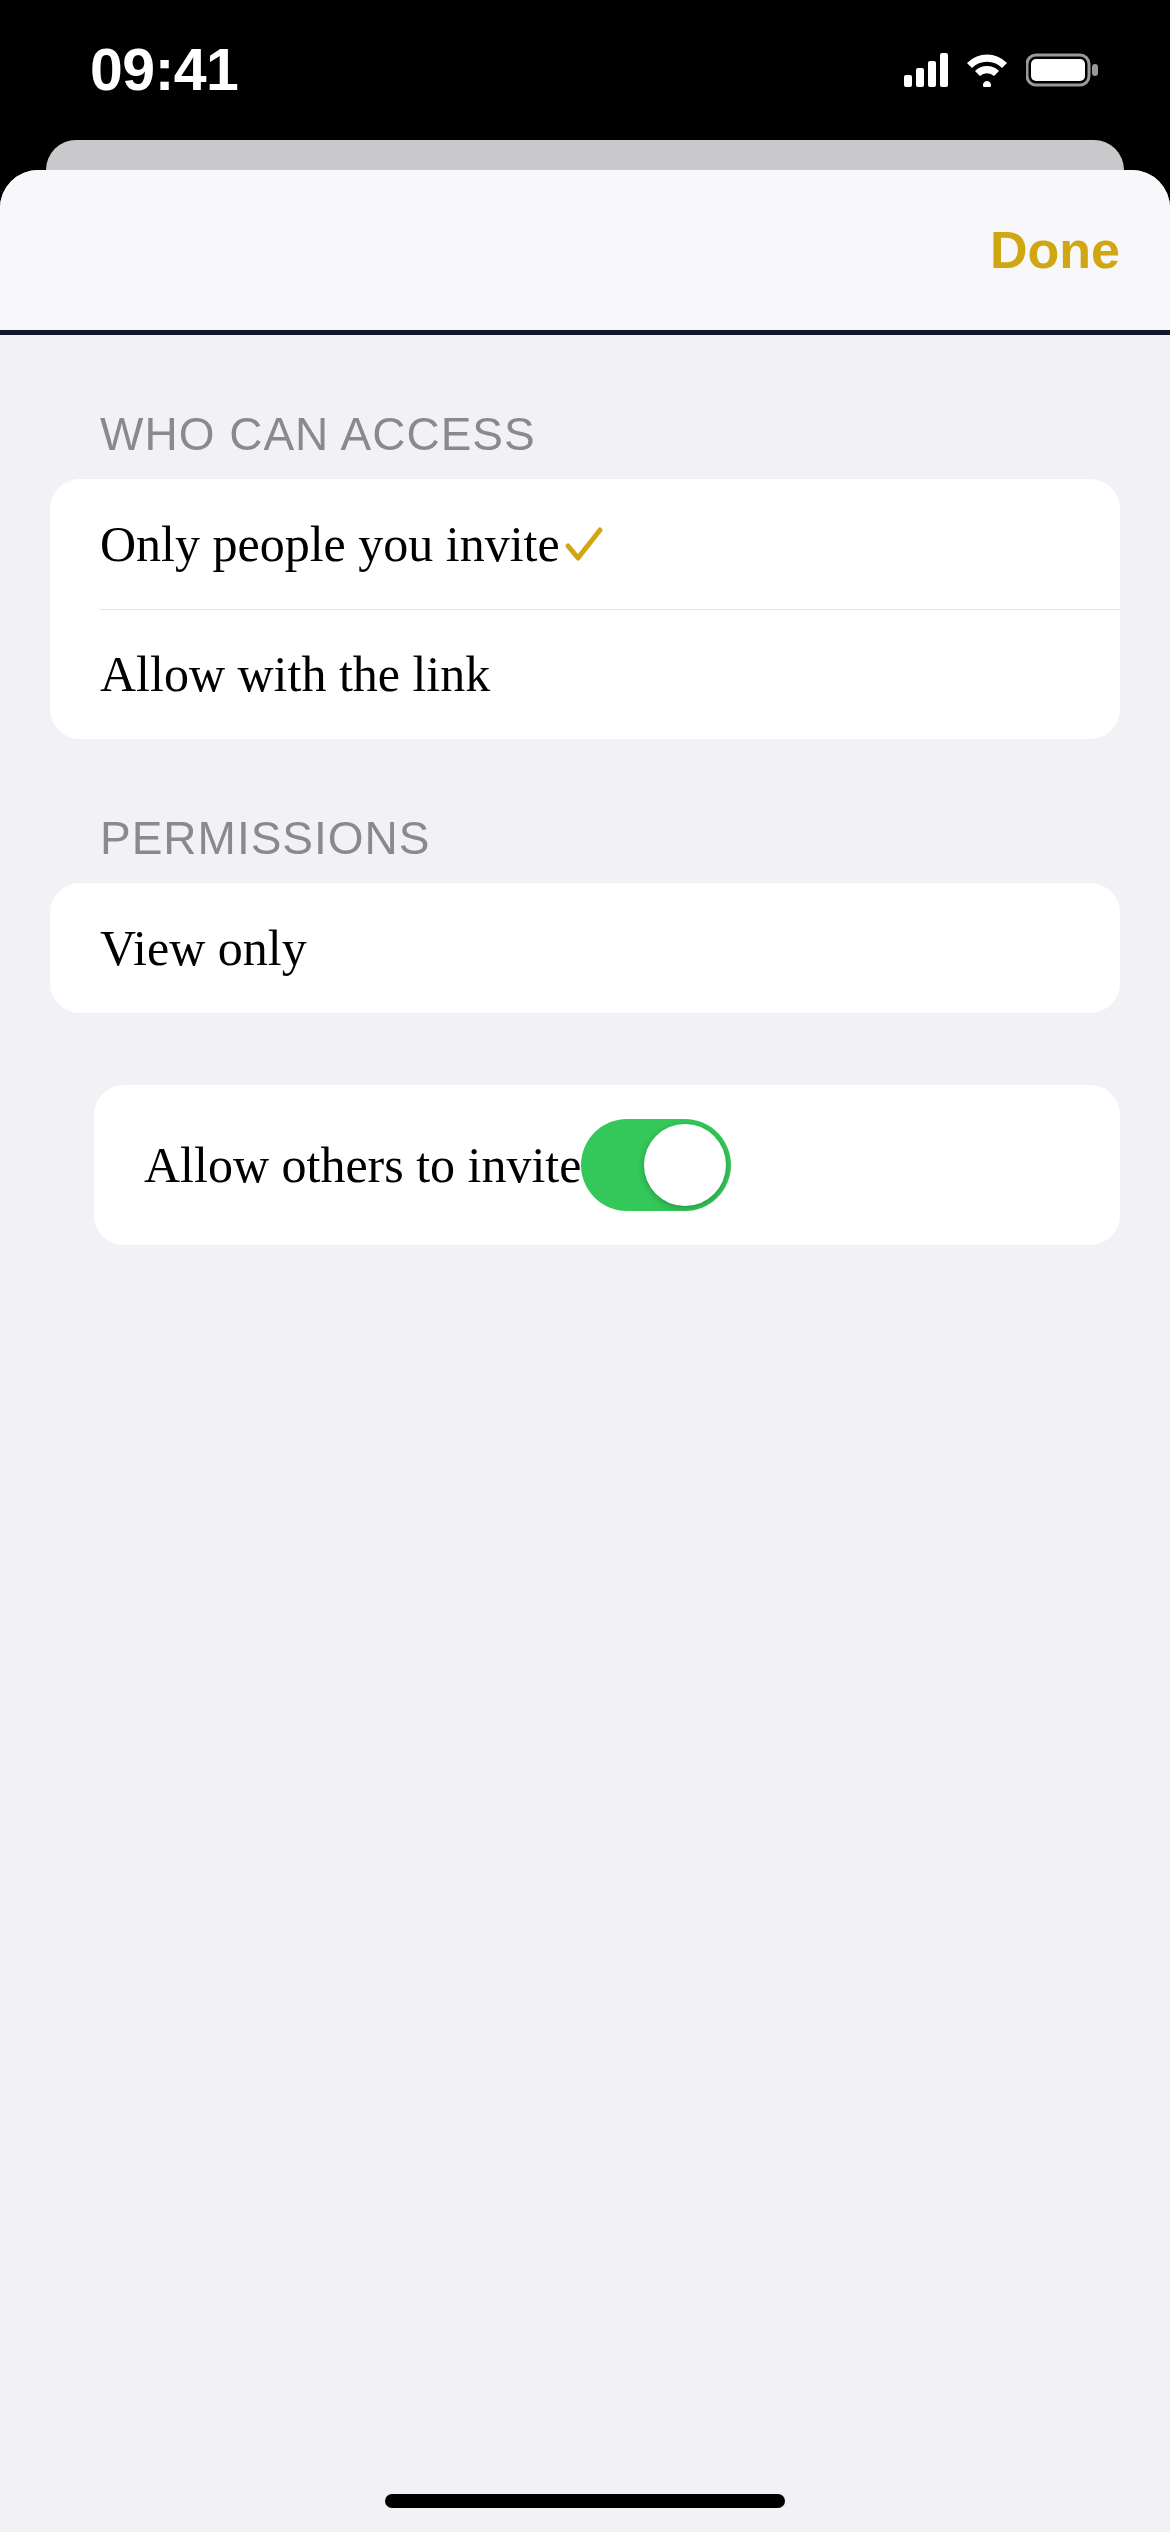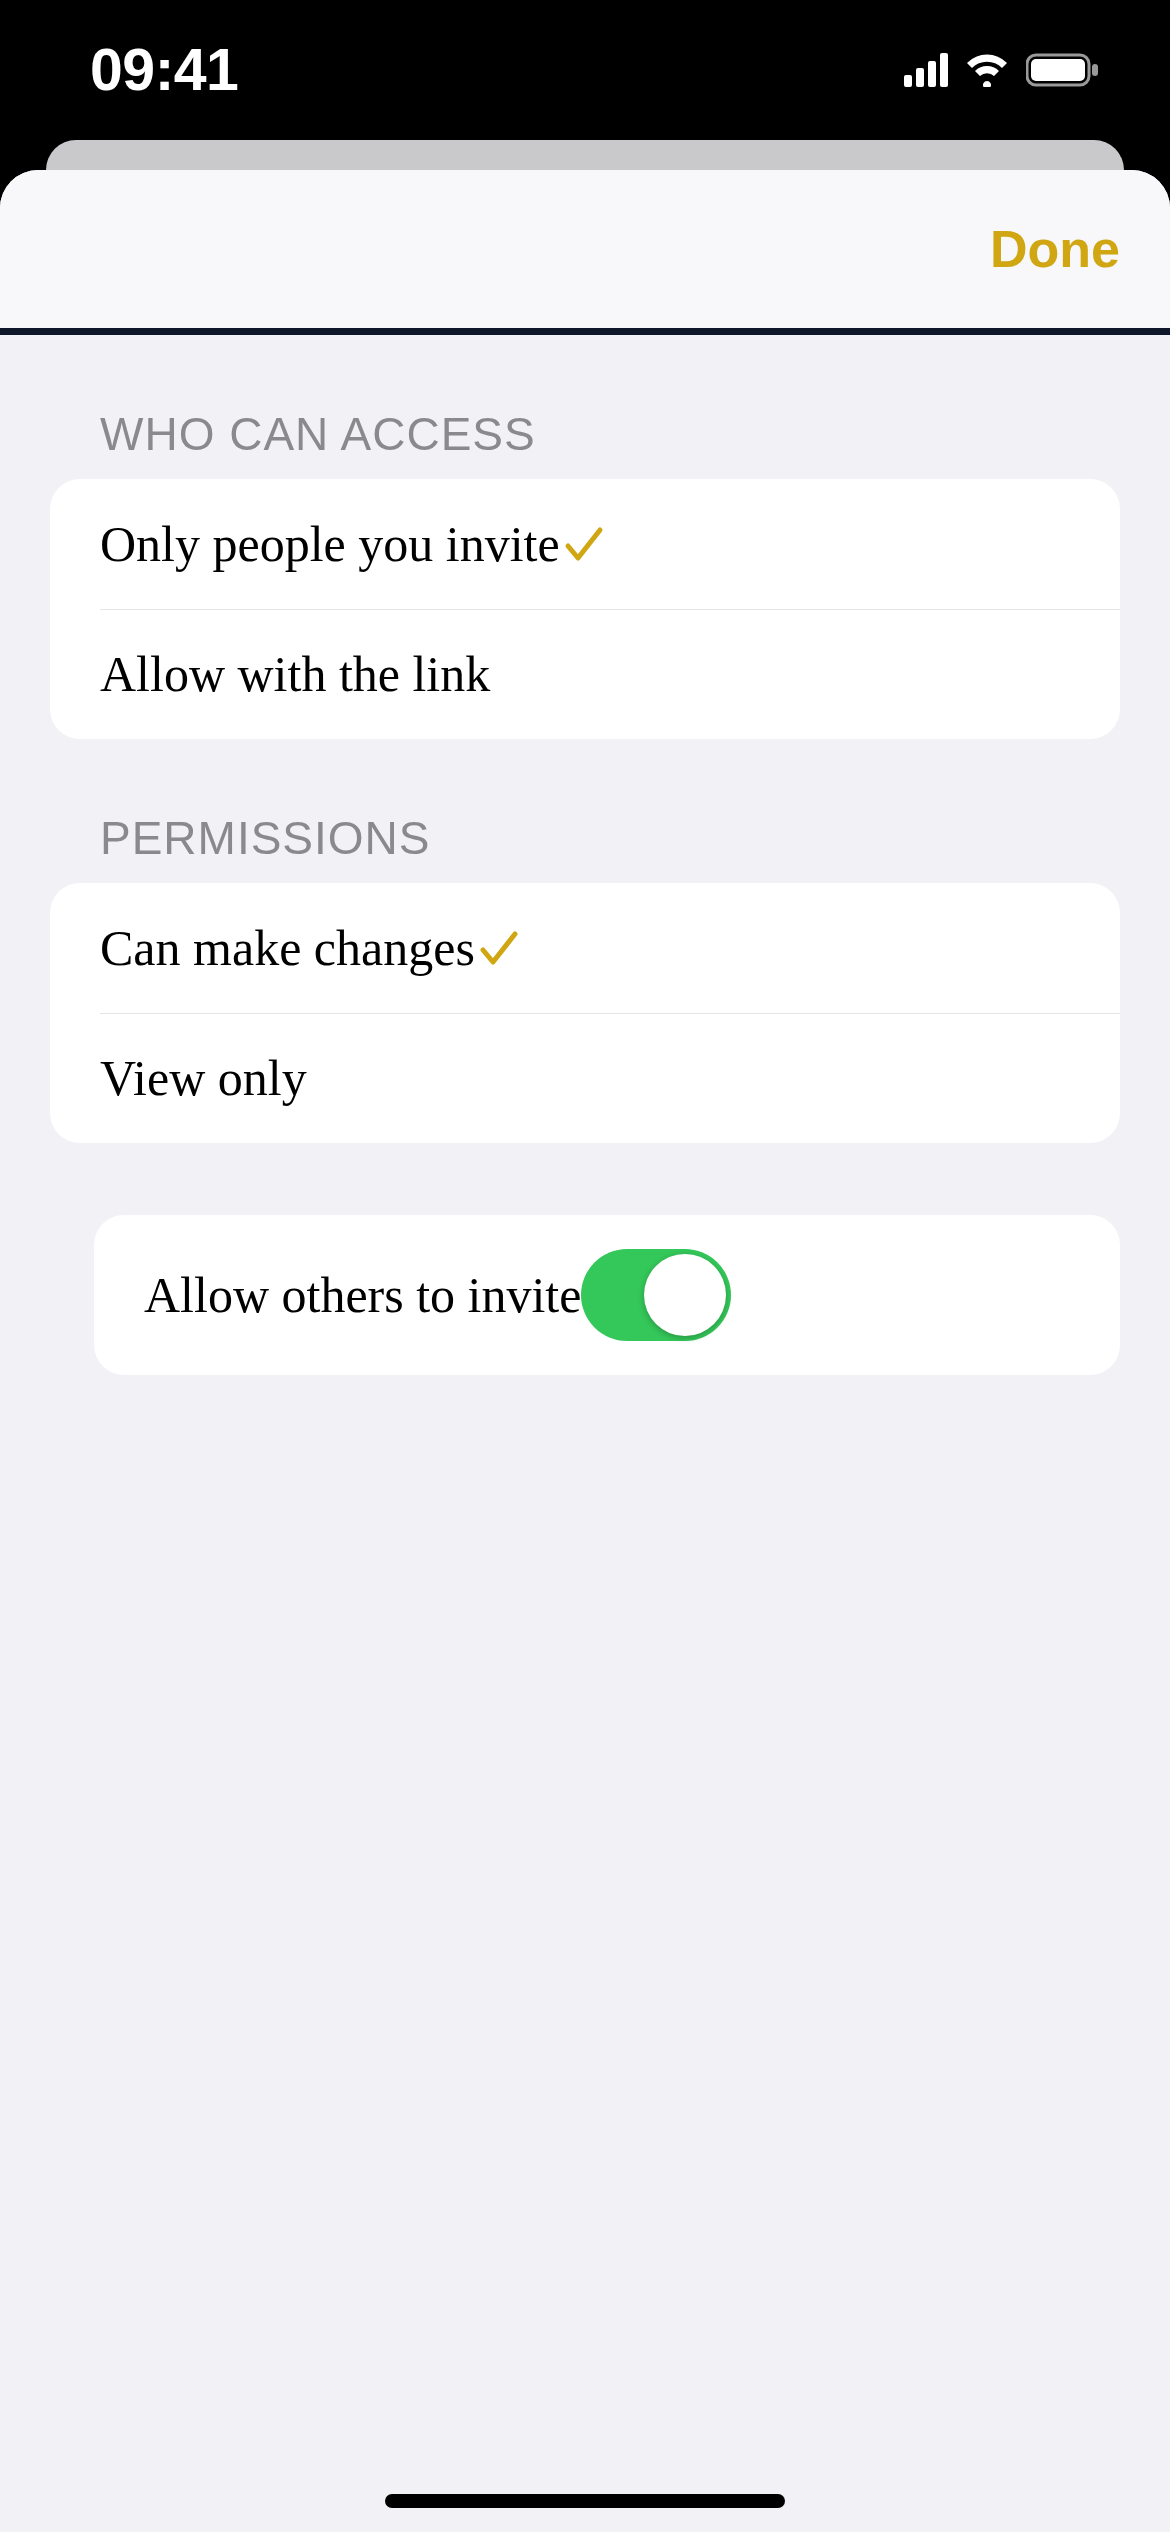--- a/index.html
+++ b/index.html
@@ -53,21 +53,21 @@
       border-radius: 38px 38px 0 0;
       display: flex;
       flex-direction: column;
     }
     .modal-header {
       height: 165px;
       display: flex;
       justify-content: flex-end;
       align-items: center;
       padding: 16px 50px;
-      border-bottom: 7px solid #0f172a;
+      border-bottom: 5px solid #0f172a;
       background: #f8f7fa;
       border-radius: 38px 38px 0 0;
     }
     .done-btn {
       font-size: 52px;
       font-weight: 600;
       color: #d0a712;
       background: none;
       border: none;
       cursor: pointer;
@@ -192,26 +192,20 @@
         </svg>
       </div>
       <div class="row">
         <span class="row-label">Allow with the link</span>
       </div>
     </div>
 
     <div class="section-header">PERMISSIONS</div>
     <div class="group">
       <div class="row">
-        <span class="row-label">Can make changes</span>
-        <svg class="check-icon" width="48" height="48" viewBox="0 0 48 48" fill="none" stroke="currentColor" stroke-width="5" stroke-linecap="round" stroke-linejoin="round">
-          <polyline points="8,26 18,38 40,10"></polyline>
-        </svg>
-      </div>
-      <div class="row">
         <span class="row-label">View only</span>
       </div>
     </div>
 
     <div class="group group-mt">
       <div class="row" style="min-height:160px;">
         <span class="row-label">Allow others to invite</span>
         <div class="toggle">
           <div class="toggle-knob"></div>
         </div>

